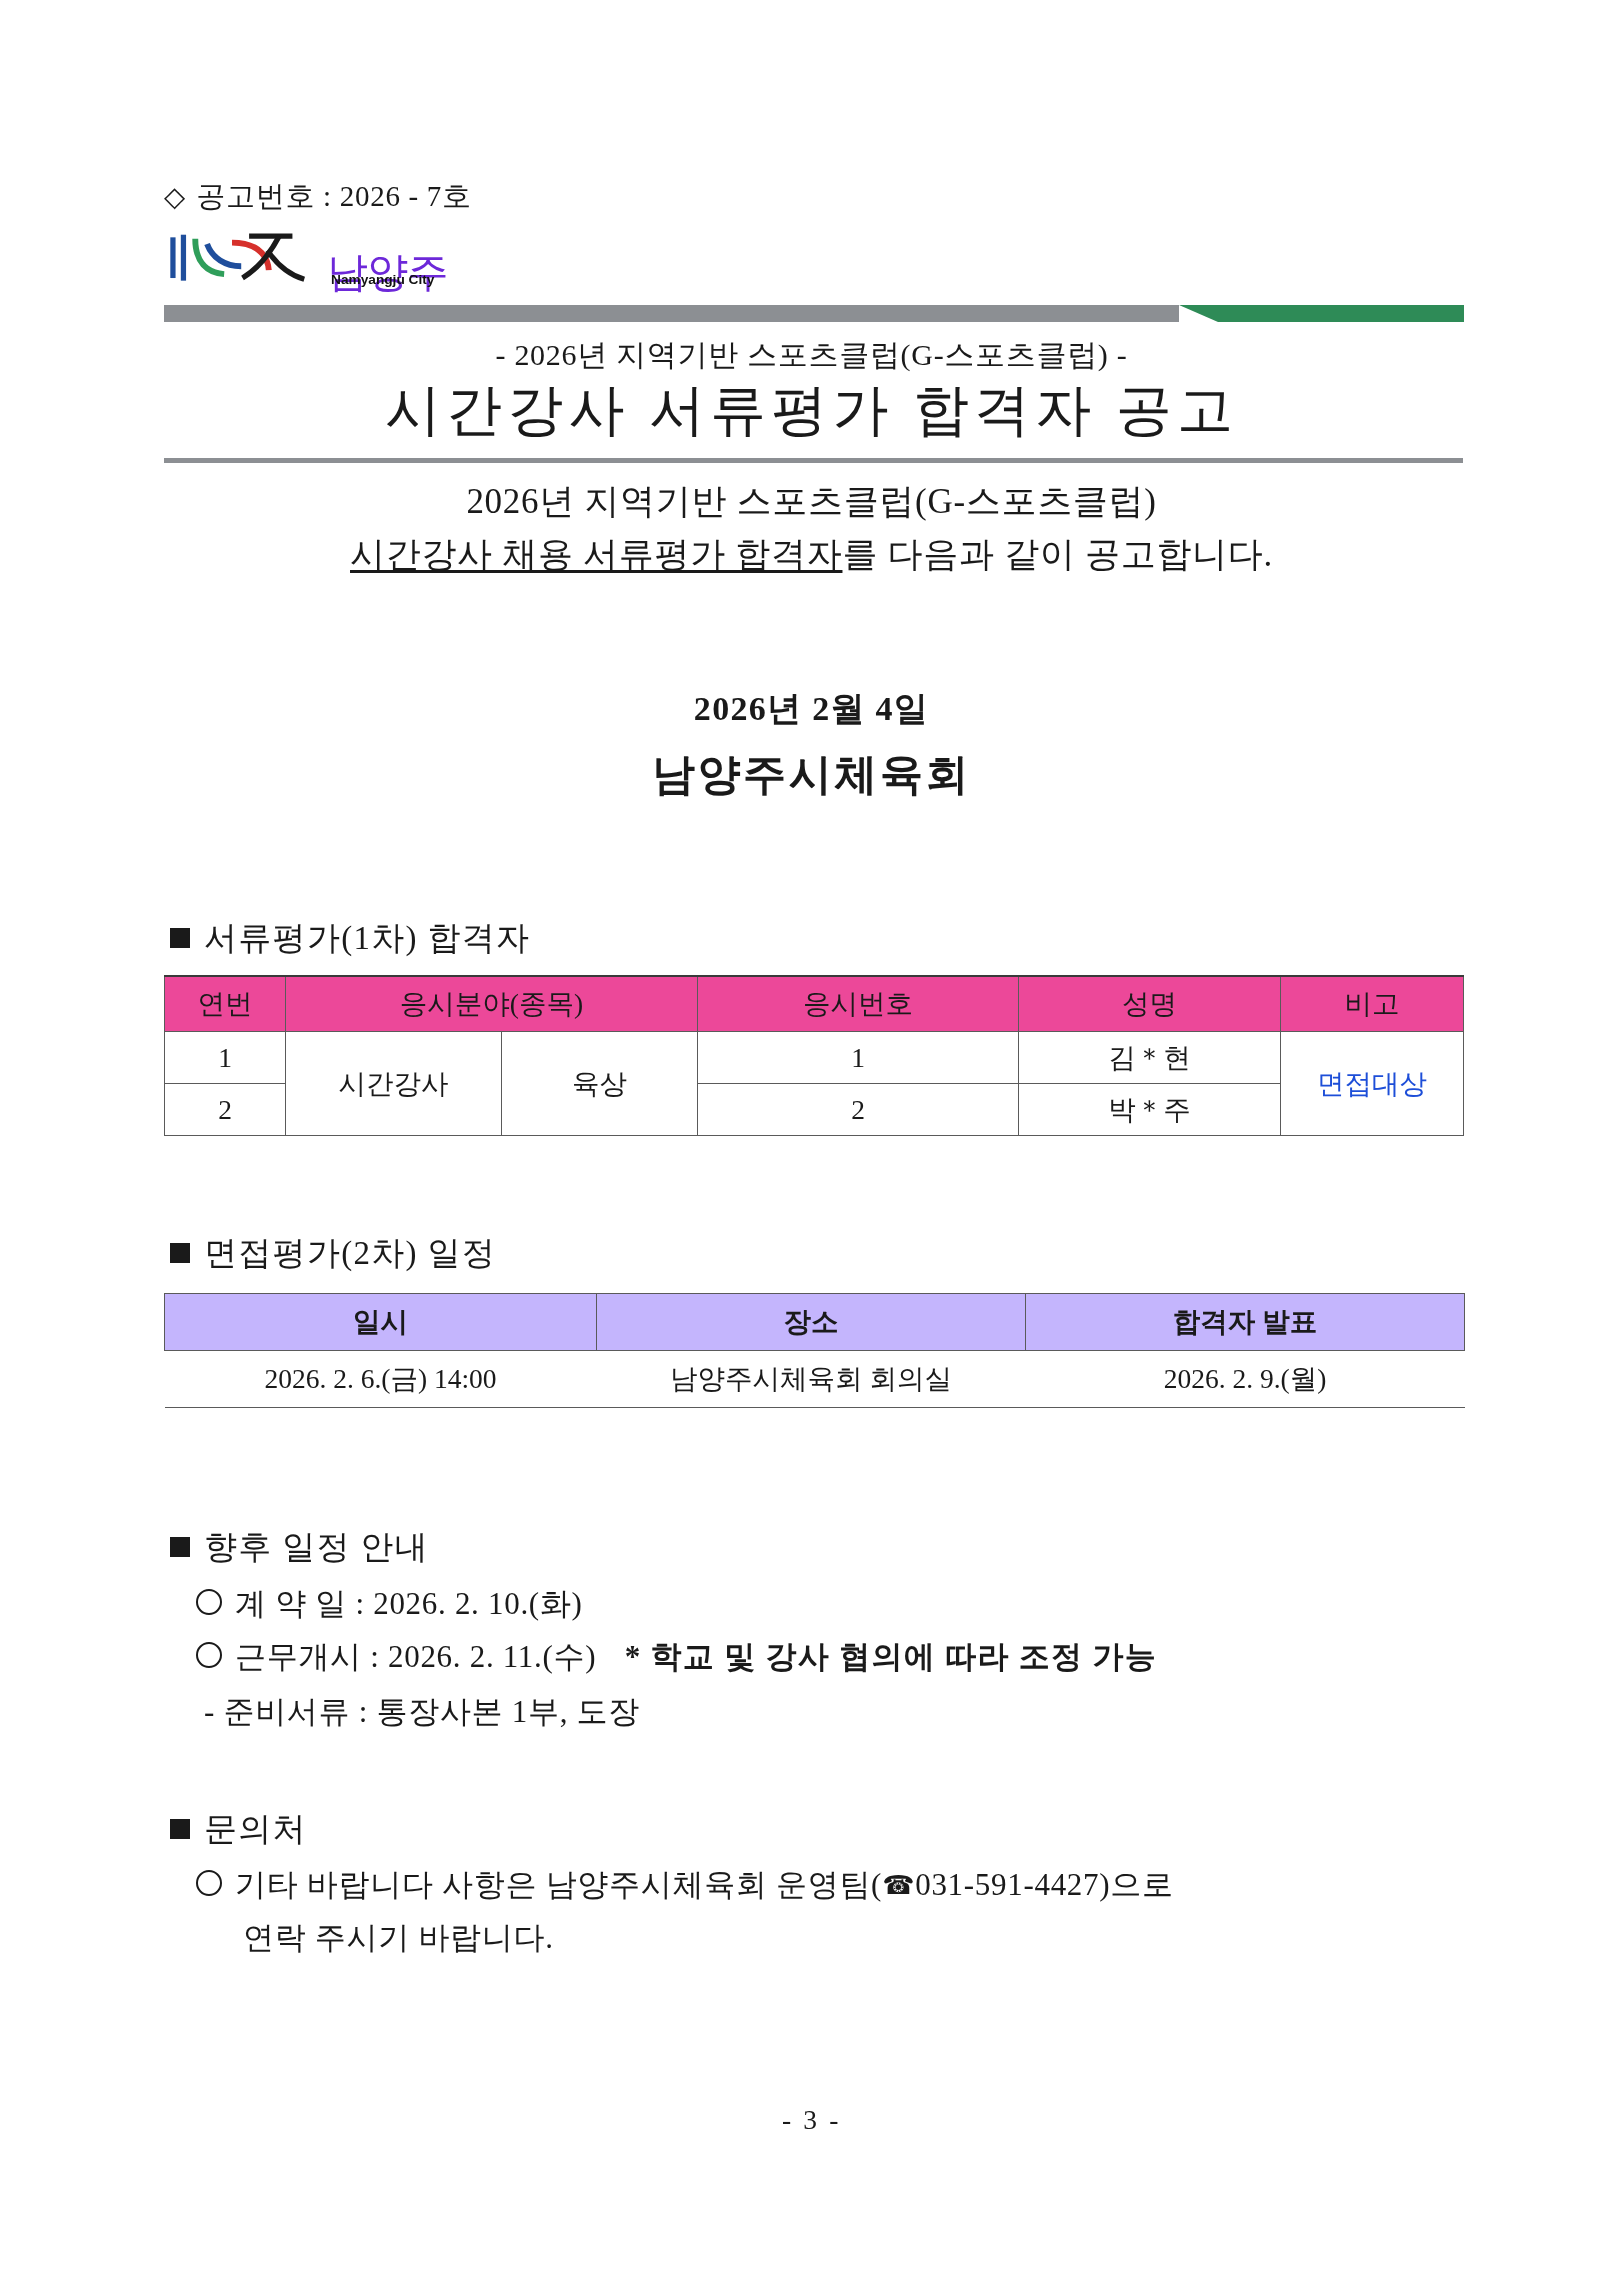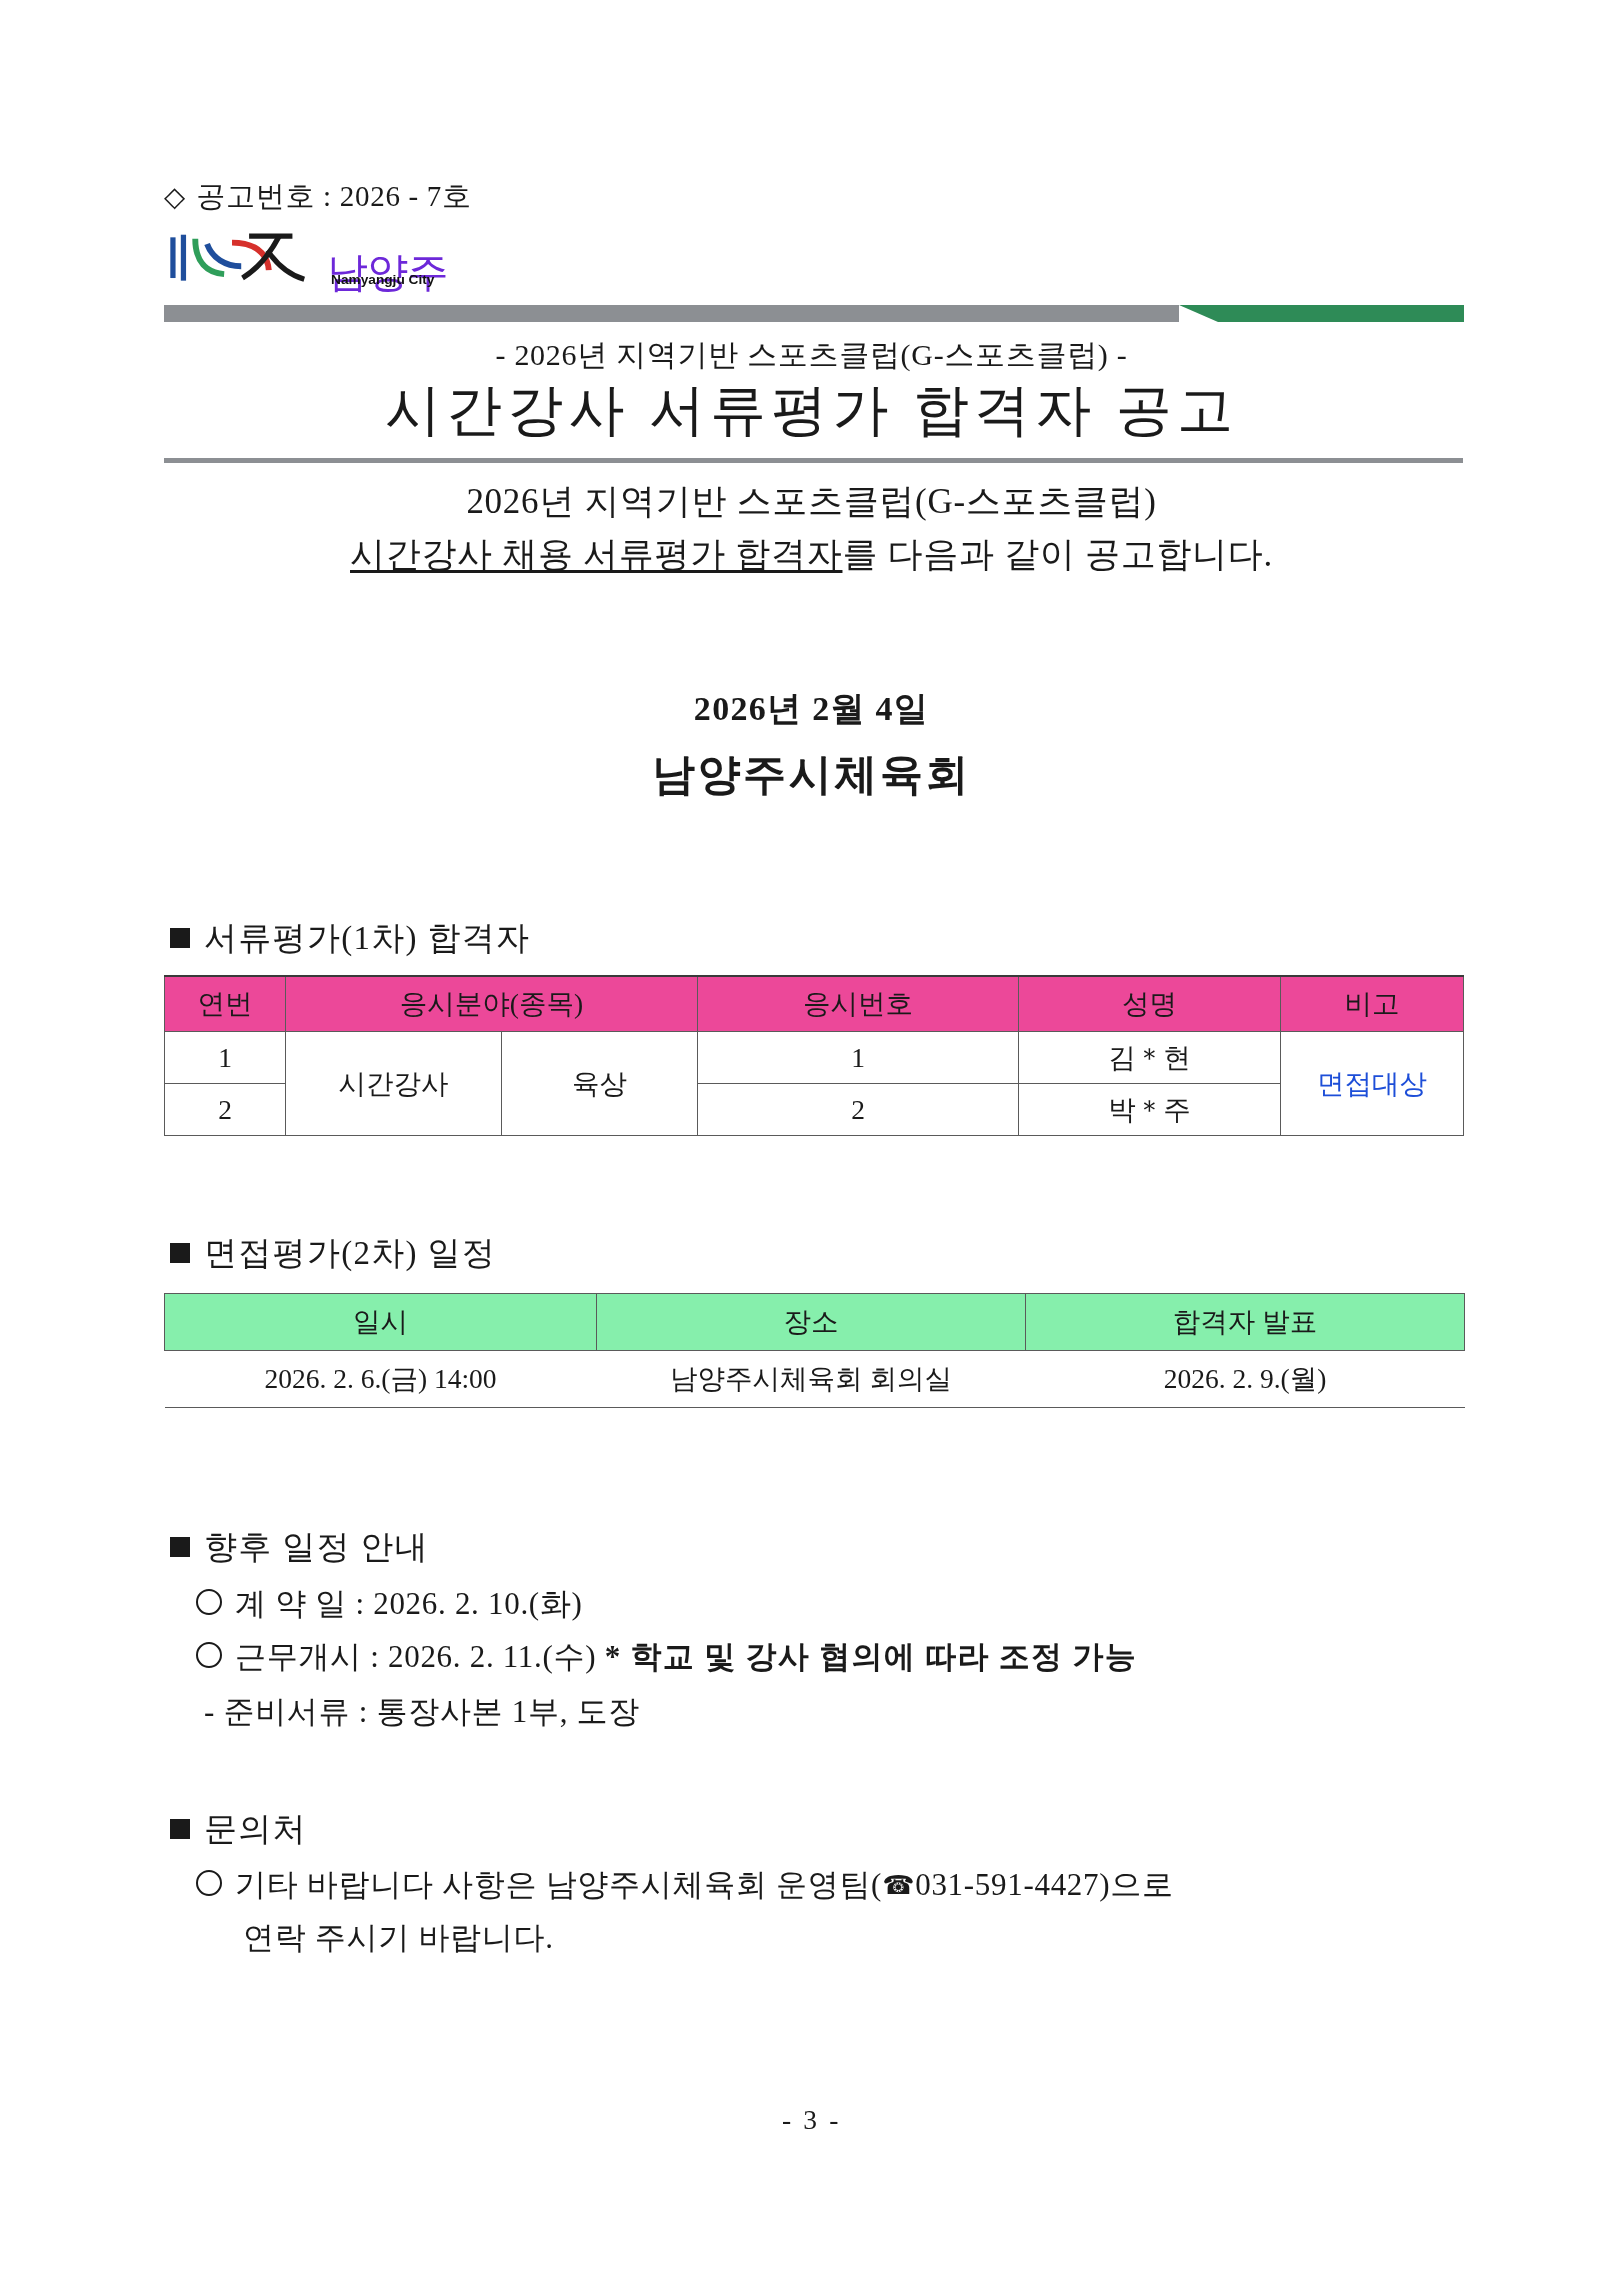--- a/index.html
+++ b/index.html
@@ -225,22 +225,22 @@
   }
   .tbl-schedule th, .tbl-schedule td {
     border: 1.3px solid #5a5a5a;
     text-align: center;
     vertical-align: middle;
     padding: 0;
     height: 56px;
     font-size: 27.5px;
   }
   .tbl-schedule thead th {
-    background: #86efac;
-    font-weight: normal;
+    background: #c4b5fd;
+    font-weight: bold;
   }
   .tbl-schedule tbody td { border-left: none; border-right: none; }
   .tbl-schedule tbody td:first-child { border-left: none; }
 
   
   .li-row {
     position: absolute;
     font-size: 31px;
     letter-spacing: 0.7px;
     white-space: nowrap;
@@ -250,21 +250,21 @@
     width: 22px;
     height: 22px;
     border: 2px solid #1a1a1a;
     border-radius: 50%;
     margin-right: 13px;
     vertical-align: -1.3px;
   }
   .item-a { left: 196px; top: 1583px; }
   .item-b { left: 196px; top: 1636px; }
   .item-c { left: 204px; top: 1691px; }
-  .bold-note { font-weight: bold; letter-spacing: 1.3px; }
+  .bold-note { font-weight: bold; letter-spacing: 1.3px; margin-left: 20px; }
 
   .item-d { left: 196px; top: 1864px; }
   .item-d2 { left: 243px; top: 1917px; }
 
   .phone-glyph {
     display: inline-block;
     font-size: 26px;
     vertical-align: 0.7px;
   }
 

